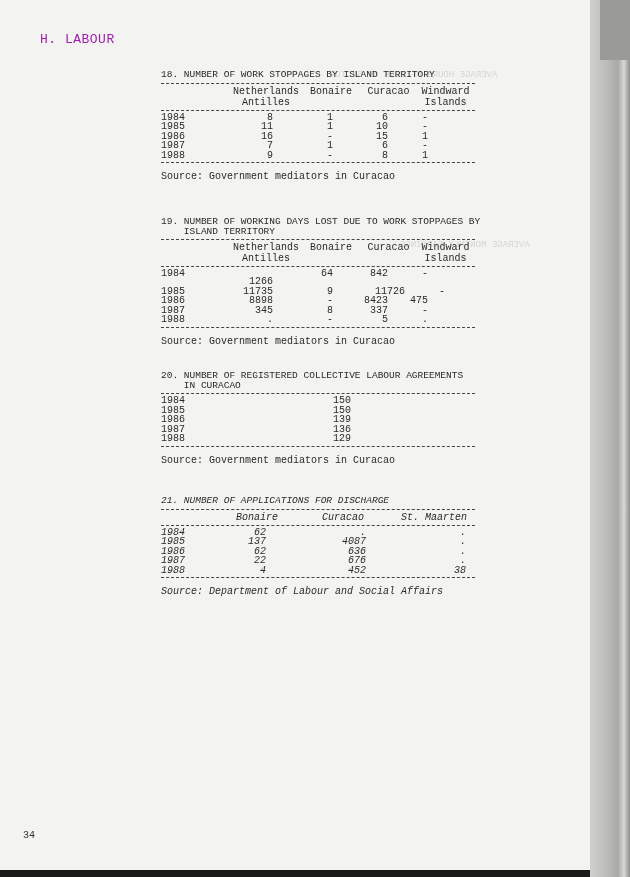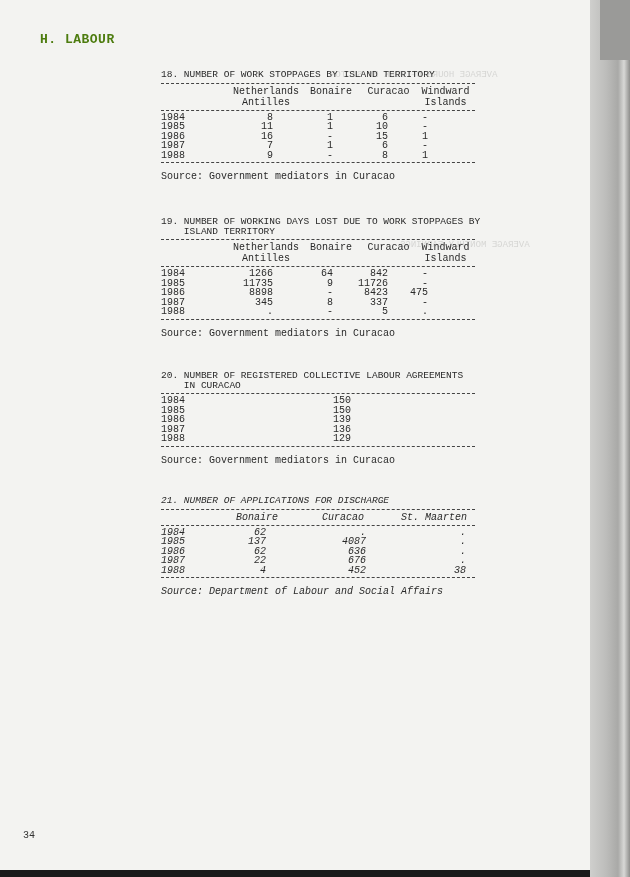--- a/index.html
+++ b/index.html
@@ -14,21 +14,21 @@
     background:#f3f3f1;
     border-right:1px solid #ccc;
   }
   .spine {
     position:absolute; left:590px; top:0; width:40px; height:877px;
     background:linear-gradient(to right,#cfcfcd 0%,#bdbdbb 40%,#a9a9a7 70%,#d8d8d6 85%,#8e8e8c 100%);
   }
   .spine-top { position:absolute; left:600px; top:0; width:30px; height:60px; background:#9a9a98; }
   .bleed { position:absolute; font-size:9px; color:#d6d6d4; white-space:pre; transform:scaleX(-1); }
   .section-title {
-    position:absolute; left:40px; top:32px; font-size:13px; font-weight:bold; letter-spacing:0.5px; color:#4d7c0f;text-align:center;
+    position:absolute; left:40px; top:32px; font-size:13px; font-weight:normal; letter-spacing:0.5px; color:#a21caf;text-align:center;
   }
   .page-num { position:absolute; left:23px; top:830px; font-size:10px; color:#333; }
   .tbl { position:absolute; left:161px; width:314px; font-size:10px; line-height:9.5px; }
   .tbl .title { white-space:pre; margin-bottom:3px; font-size:9.5px; }
   .dash { border-top:1px dashed #444; height:0; margin:2px 0; }
   .row { display:flex; white-space:pre; }
   .cell { text-align:right; }
   .hdr .cell { text-align:center; line-height:11px; }
   .src { margin-top:9px; white-space:pre; }
 </style>
@@ -69,22 +69,22 @@
     <div class="dash"></div>
     <div class="row hdr">
       <span class="cell" style="width:70px"></span>
       <span class="cell" style="width:70px;white-space:normal">Netherlands Antilles</span>
       <span class="cell" style="width:60px">Bonaire</span>
       <span class="cell" style="width:55px">Curacao</span>
       <span class="cell" style="width:59px;white-space:normal">Windward Islands</span>
     </div>
     <div class="dash"></div>
     <div id="t19-body">
-        <div class="row"><span class="cell" style="width: 50px; text-align: left;">1984</span><span class="cell" style="width: 62px; text-align: right;">1266</span><span class="cell" style="width: 60px; text-align: right;">64</span><span class="cell" style="width: 55px; ">842</span><span class="cell" style="width: 40px; text-align: right;">-</span></div>
-        <div class="row"><span class="cell" style="width: 50px; text-align: left;">1985</span><span class="cell" style="width: 62px; text-align: right;">11735</span><span class="cell" style="width: 60px; text-align: right;">9</span><span class="cell" style="width: 55px; text-align: right;">11726</span><span class="cell" style="width: 40px; text-align: right;">-</span></div>
+        <div class="row"><span class="cell" style="width: 50px; text-align: left;">1984</span><span class="cell" style="width: 62px; text-align: right; margin-top: 8px;">1266</span><span class="cell" style="width: 60px; text-align: right;">64</span><span class="cell" style="width: 55px; ">842</span><span class="cell" style="width: 40px; text-align: right;">-</span></div>
+        <div class="row"><span class="cell" style="width: 50px; text-align: left;">1985</span><span class="cell" style="width: 62px; text-align: right;">11735</span><span class="cell" style="width: 60px; text-align: right;">9</span><span class="cell" style="width: 55px; text-align: right; padding-left: 17px;">11726</span><span class="cell" style="width: 40px; text-align: right;">-</span></div>
         <div class="row"><span class="cell" style="width: 50px; text-align: left;">1986</span><span class="cell" style="width: 62px; text-align: right;">8898</span><span class="cell" style="width: 60px; text-align: right;">-</span><span class="cell" style="width: 55px; text-align: right;">8423</span><span class="cell" style="width: 40px; text-align: right;">475</span></div>
         <div class="row"><span class="cell" style="width: 50px; text-align: left;">1987</span><span class="cell" style="width: 62px; text-align: right;">345</span><span class="cell" style="width: 60px; text-align: right;">8</span><span class="cell" style="width: 55px; text-align: right;">337</span><span class="cell" style="width: 40px; text-align: right;">-</span></div>
         <div class="row"><span class="cell" style="width: 50px; text-align: left;">1988</span><span class="cell" style="width: 62px; text-align: right;">.</span><span class="cell" style="width: 60px; text-align: right;">-</span><span class="cell" style="width: 55px; text-align: right;">5</span><span class="cell" style="width: 40px; text-align: right;">.</span></div>
       </div>
     <div class="dash"></div>
     <div class="src">Source: Government mediators in Curacao</div>
   </div>
 
   <div class="tbl" style="top:371px;">
     <div class="title">20. NUMBER OF REGISTERED COLLECTIVE LABOUR AGREEMENTS

